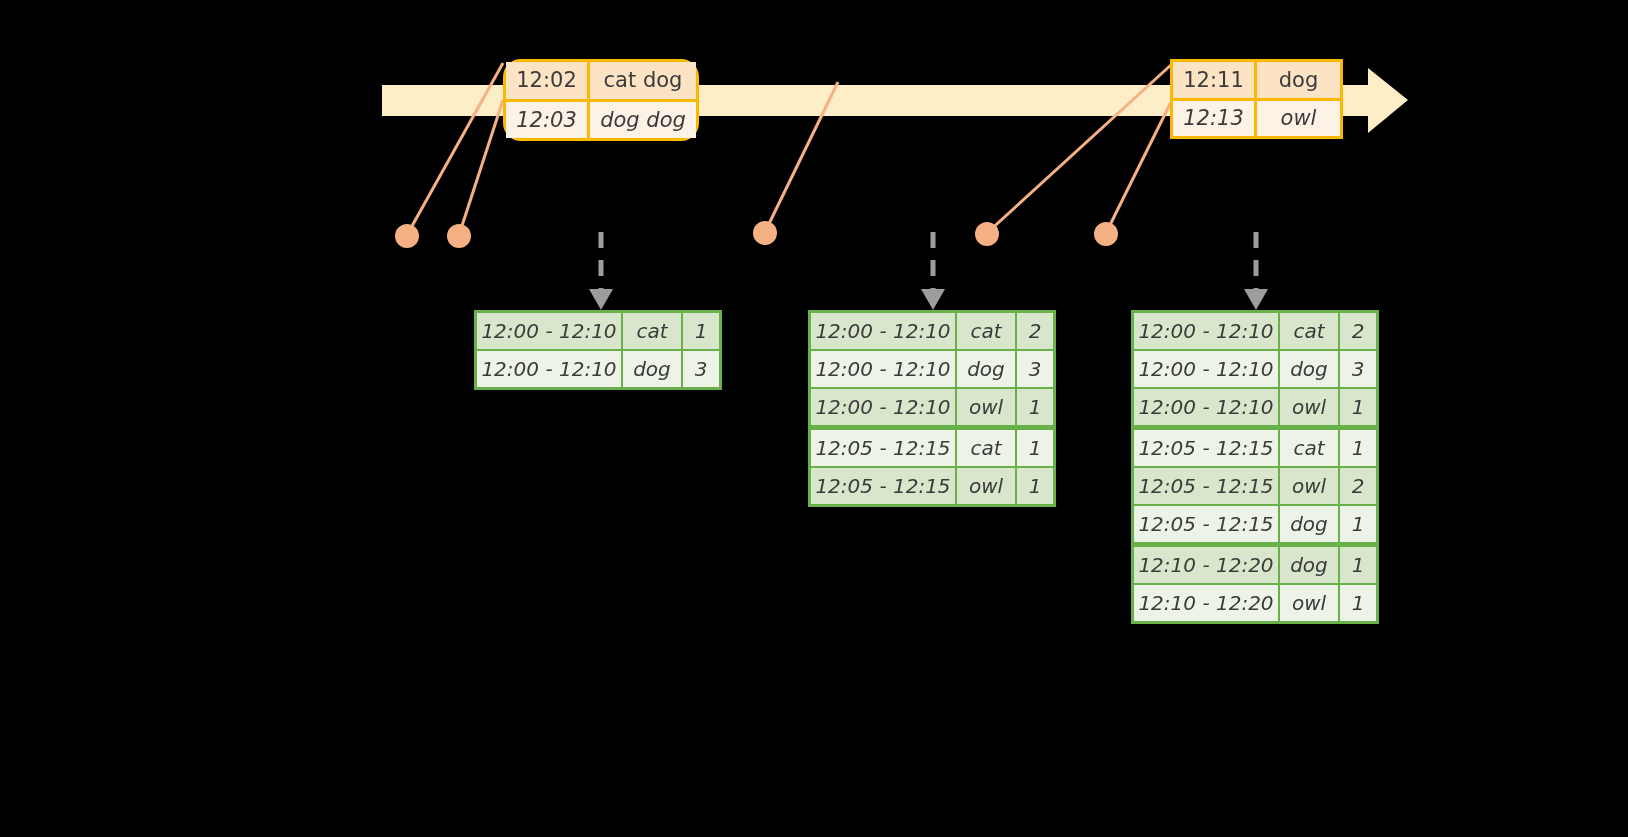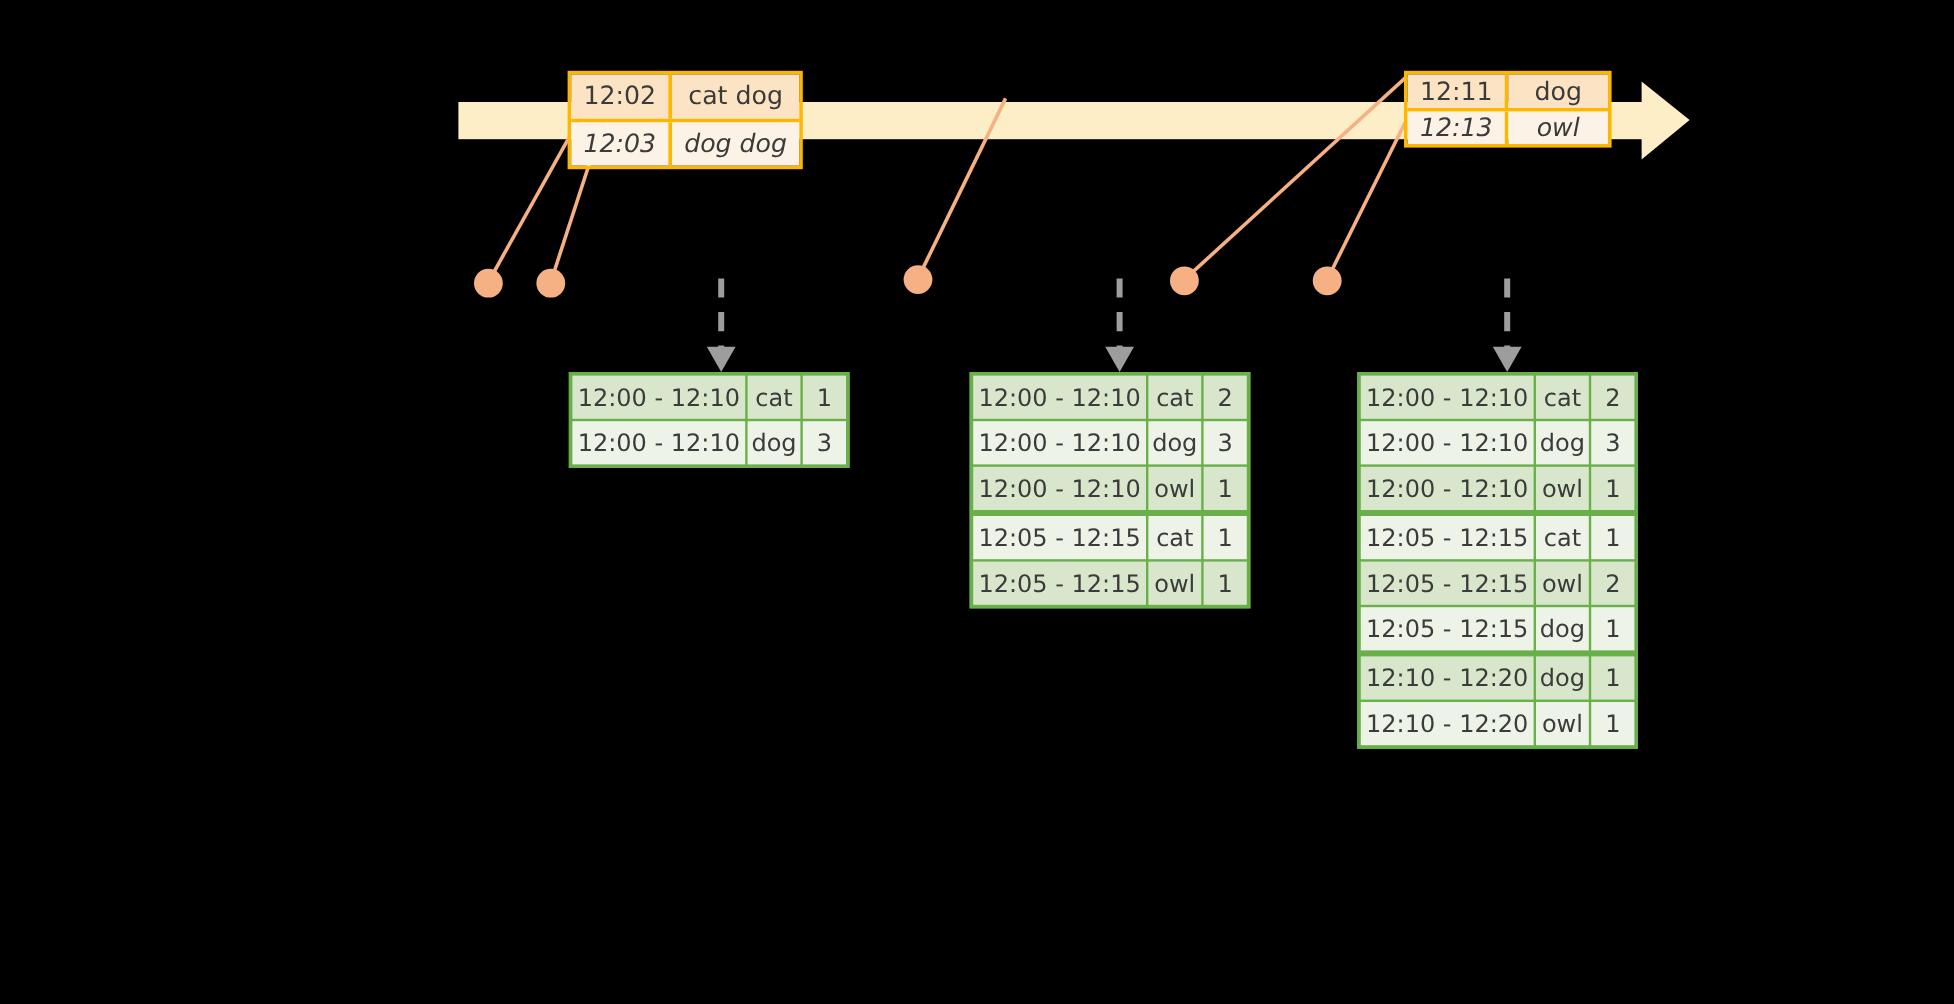--- a/index.html
+++ b/index.html
@@ -76,25 +76,26 @@
     gap: 2px;
     height: 36px;
   }
   .res-cell {
     display: flex;
     align-items: center;
     justify-content: center;
     font-size: 20px;
     color: #3b3b3b;
     box-sizing: border-box;
+    font-style: italic;
   }
   .res-row.shade-dark .res-cell { background: #d8e6cb; }
   .res-row.shade-light .res-cell { background: #edf3e7; }
   .res-cell.window { width: 144px; }
-  .res-cell.word   { width: 44px; }
+  .res-cell.word   { width: 58px; }
   .res-cell.count  { width: 36px; }
   .res-row.group-end { margin-bottom: 3px; }
 </style>
 </head>
 <body>
 
 <div id="canvas">
 
   <svg class="overlay" viewBox="0 0 1628 837">
 
@@ -123,33 +124,33 @@
       <line x1="933" y1="232" x2="933" y2="292"></line>
       <line x1="1256" y1="232" x2="1256" y2="292"></line>
     </g>
     <g fill="#9d9d9d">
       <polygon points="589,289 613,289 601,310"></polygon>
       <polygon points="921,289 945,289 933,310"></polygon>
       <polygon points="1244,289 1268,289 1256,310"></polygon>
     </g>
   </svg>
 
-  <div class="evt-box" style="left:473px; top:59px; width:196px; height:82px;">
+  <div class="evt-box" style="left:503px; top:59px; width:196px; height:82px;border-radius:18px;">
     <div class="evt-row shade-dark">
       <div class="evt-cell time">12:02</div>
       <div class="evt-cell words">cat dog</div>
     </div>
     <div class="evt-row shade-light">
       <div class="evt-cell time">12:03</div>
       <div class="evt-cell words">dog dog</div>
     </div>
   </div>
 
 
-  <div class="evt-box" style="left:1170px; top:59px; width:173px; height:64px;">
+  <div class="evt-box" style="left:1170px; top:59px; width:173px; height:80px;">
     <div class="evt-row shade-dark">
       <div class="evt-cell time">12:11</div>
       <div class="evt-cell words">dog</div>
     </div>
     <div class="evt-row shade-light">
       <div class="evt-cell time">12:13</div>
       <div class="evt-cell words">owl</div>
     </div>
   </div>
 

